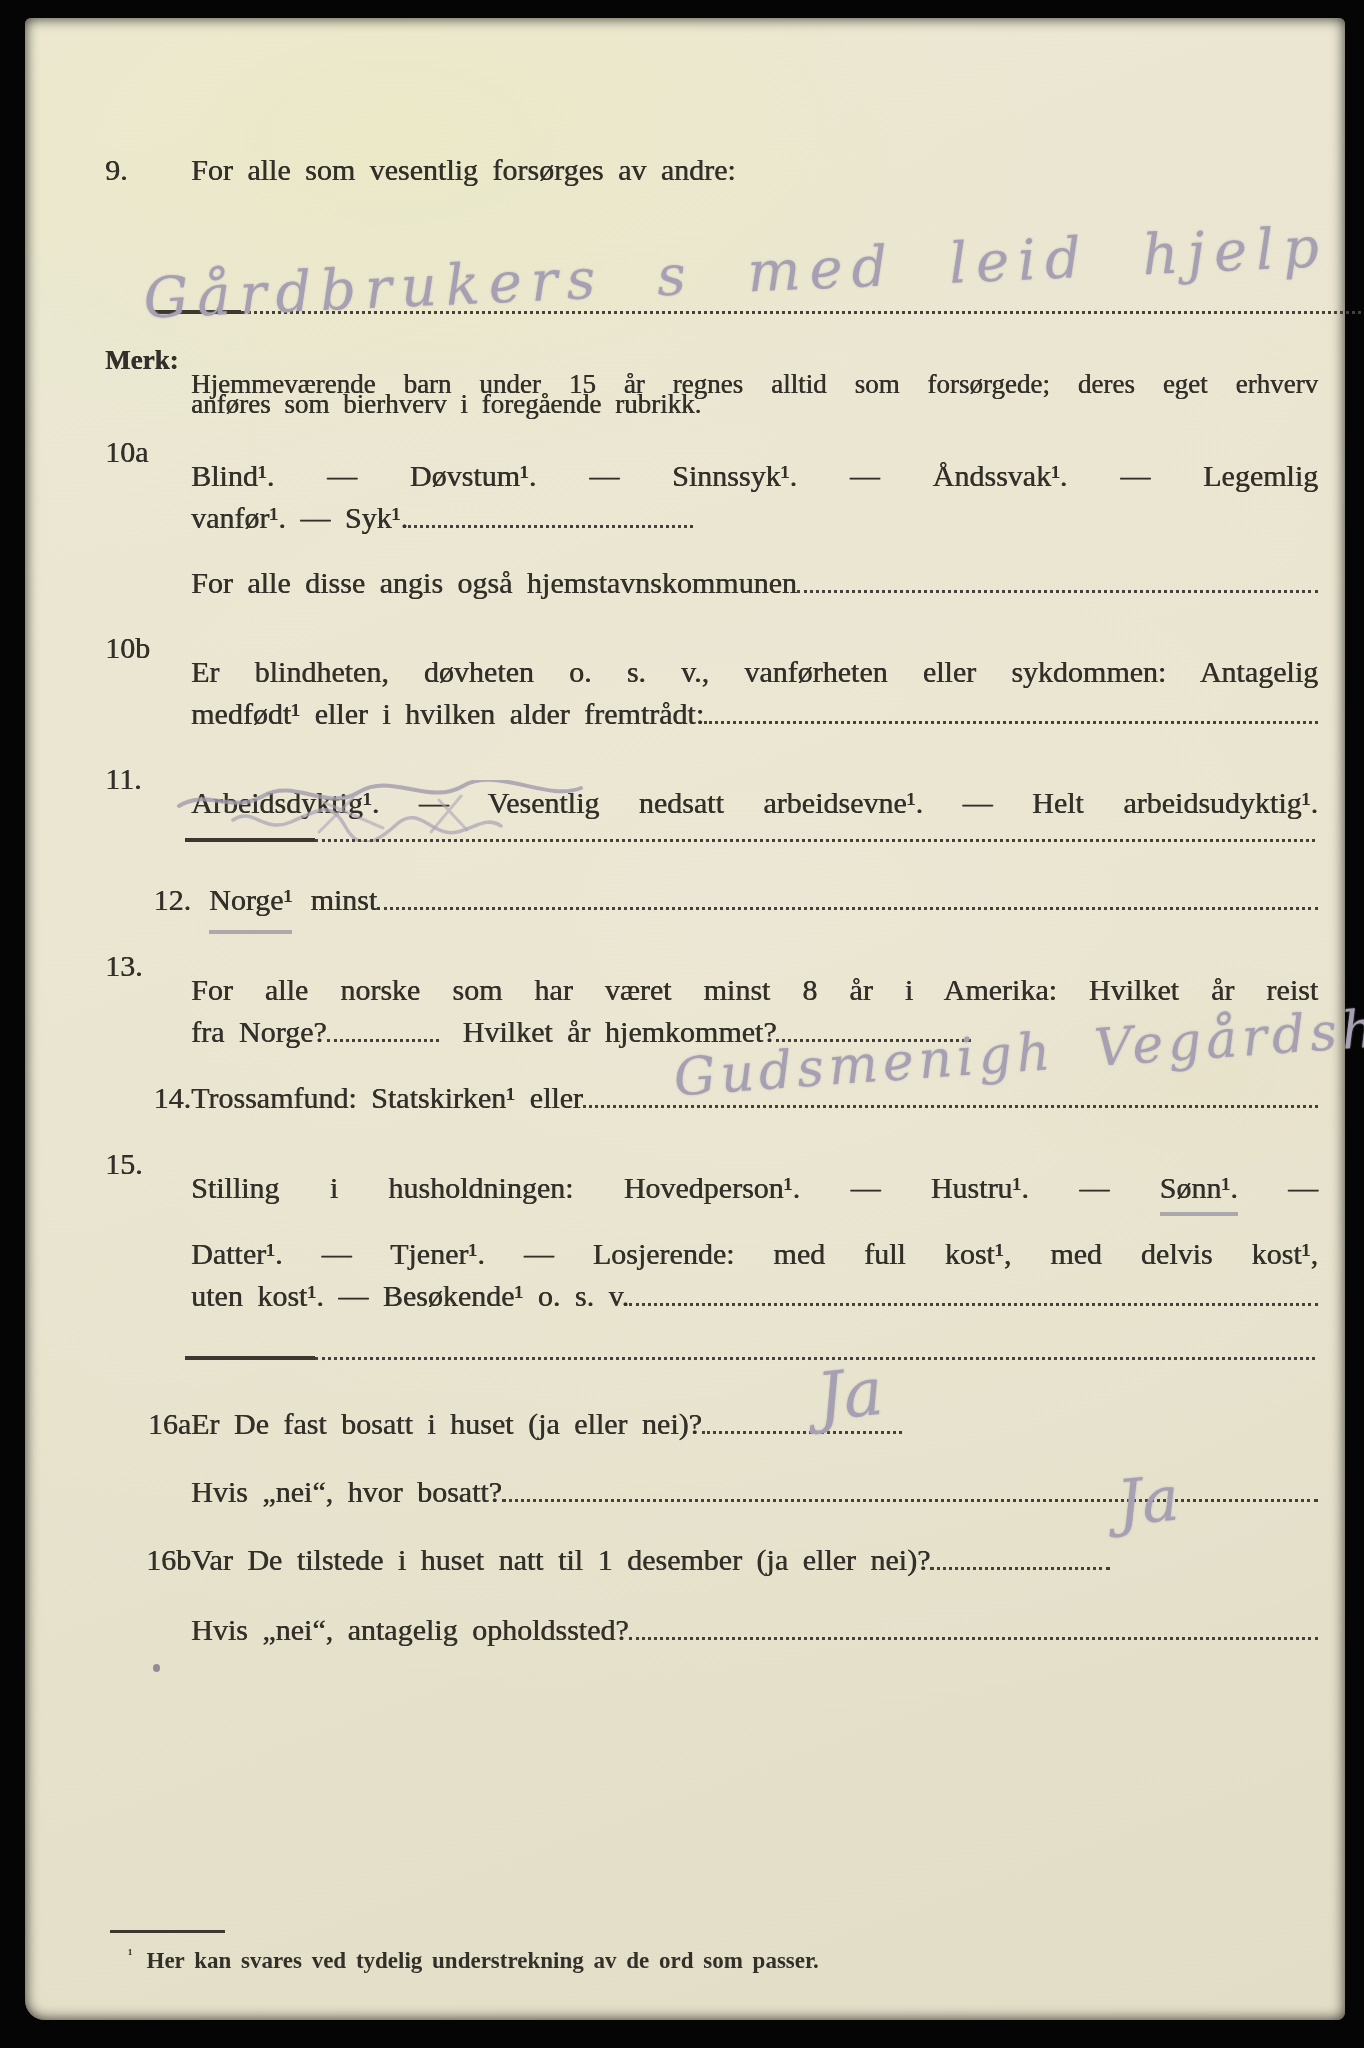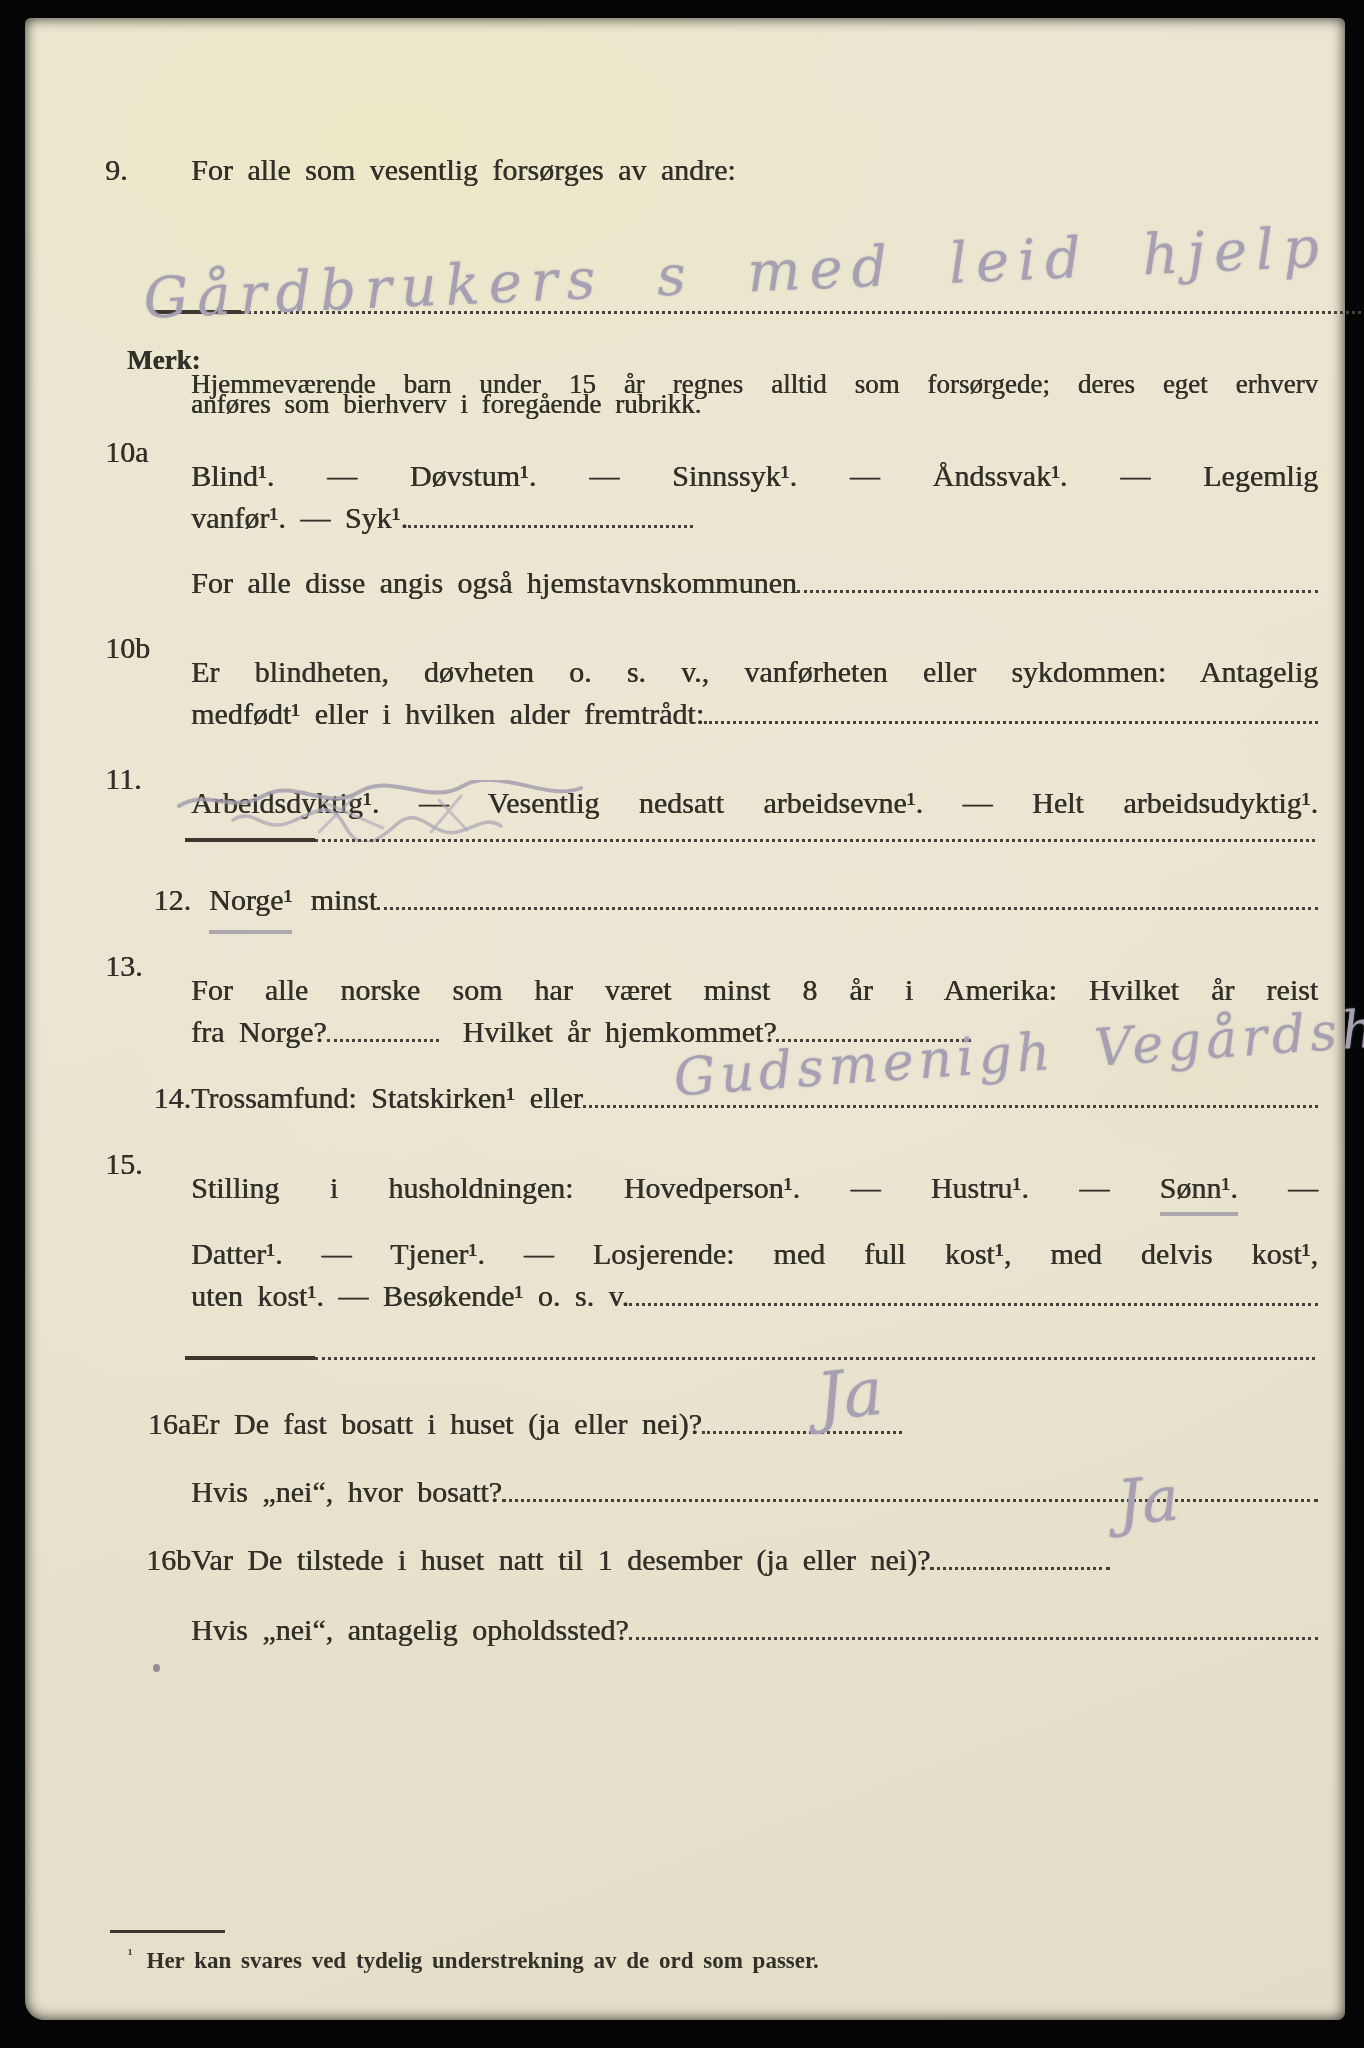--- a/index.html
+++ b/index.html
@@ -45,21 +45,21 @@
   .sep .dots{flex:1;border-bottom:3px dotted #45413a;height:0;}
   .answerline{position:absolute;left:128px;width:1216px;display:flex;align-items:flex-end;height:4px;}
   .answerline .solid{flex:0 0 88px;height:4px;background:#3c382f;}
   .answerline .dots{flex:1;border-bottom:3px dotted #45413a;height:0;}
   .hand{
     position:absolute;color:#a6a0b2;
     font-family:"DejaVu Serif","Liberation Serif",serif;
     font-style:italic;white-space:nowrap;
     text-shadow:0 0 2px rgba(166,160,178,.65);
   }
-  .merk-label{font-weight:bold;margin-left:22px;}
+  .merk-label{font-weight:bold;}
   .merkline{font-size:27px;line-height:40px;height:40px;}
   .footnote-rule{position:absolute;left:85px;top:1912px;width:115px;height:3px;background:#3c382f;}
   .footnote{
     position:absolute;left:103px;top:1928px;width:1100px;
     font-size:23px;font-weight:bold;color:#33302a;word-spacing:4px;
   }
   .footnote sup{font-size:15px;margin-right:14px;}
   .pencil-dot{position:absolute;left:128px;top:1646px;width:7px;height:8px;border-radius:50%;background:#7d7787;opacity:.8;}
   .scribble{position:absolute;left:148px;top:762px;}
 </style>

